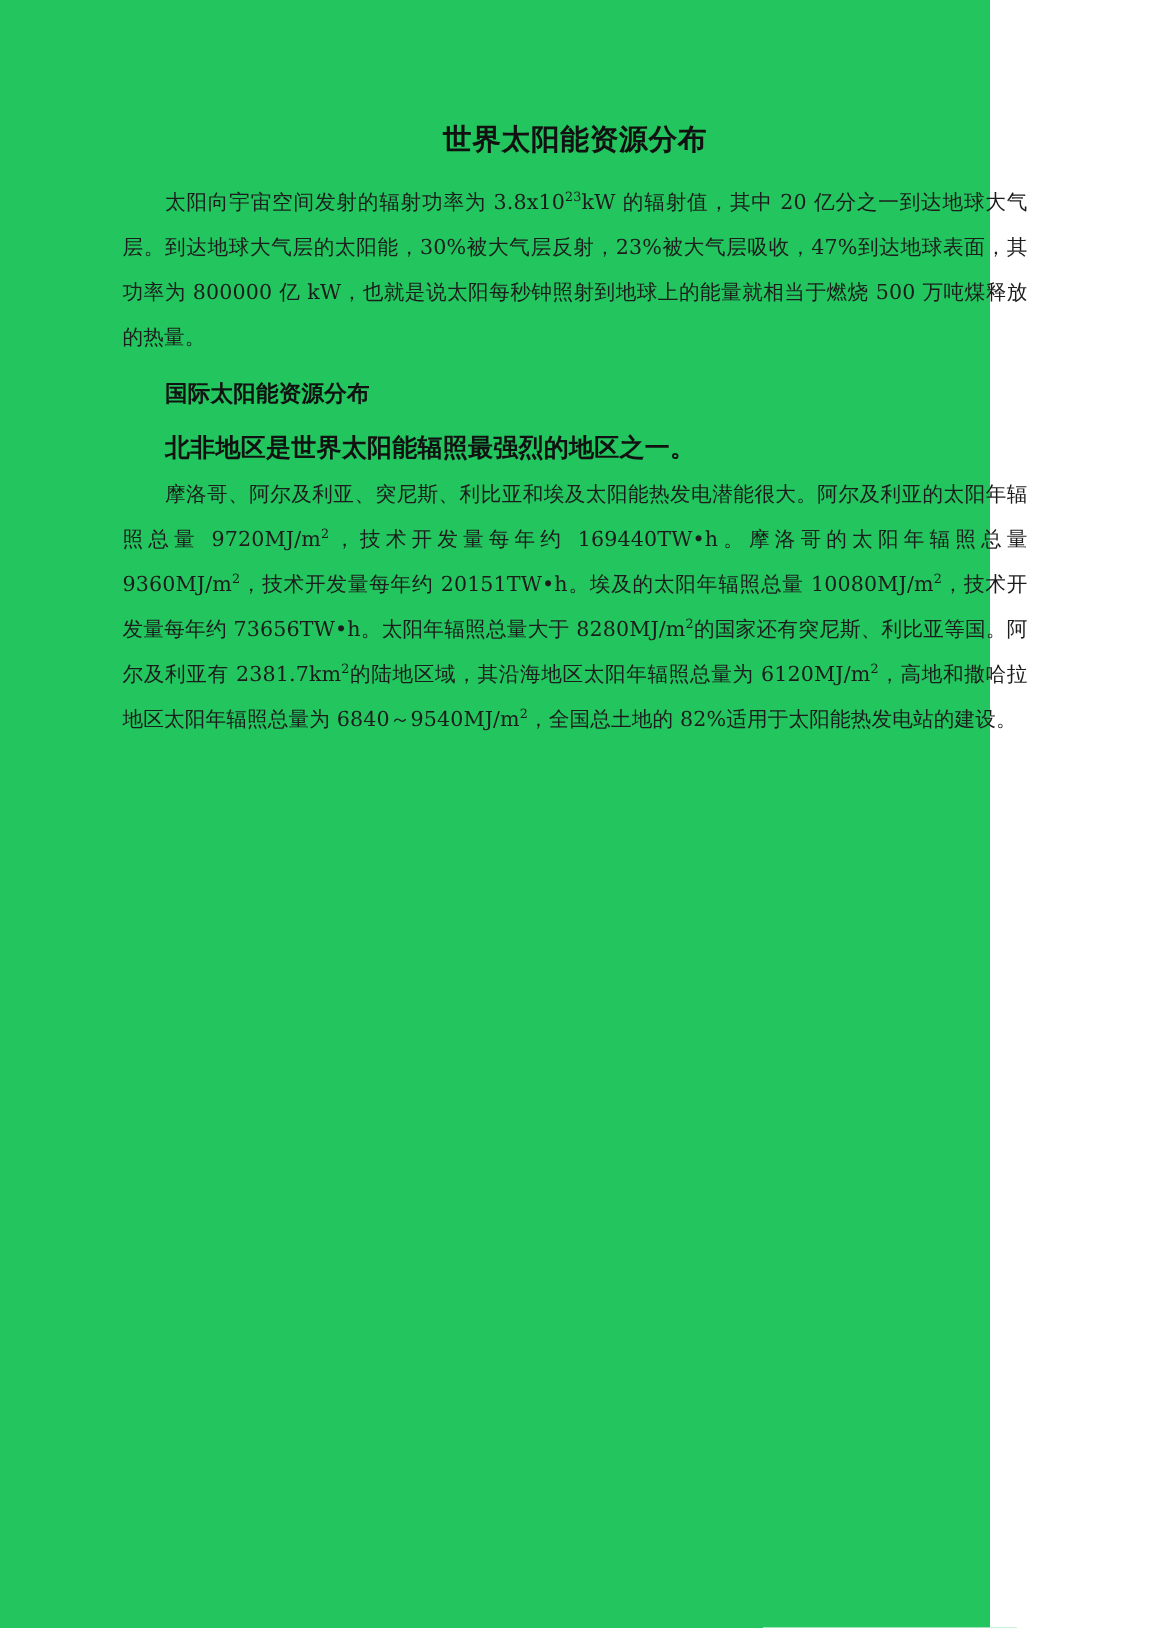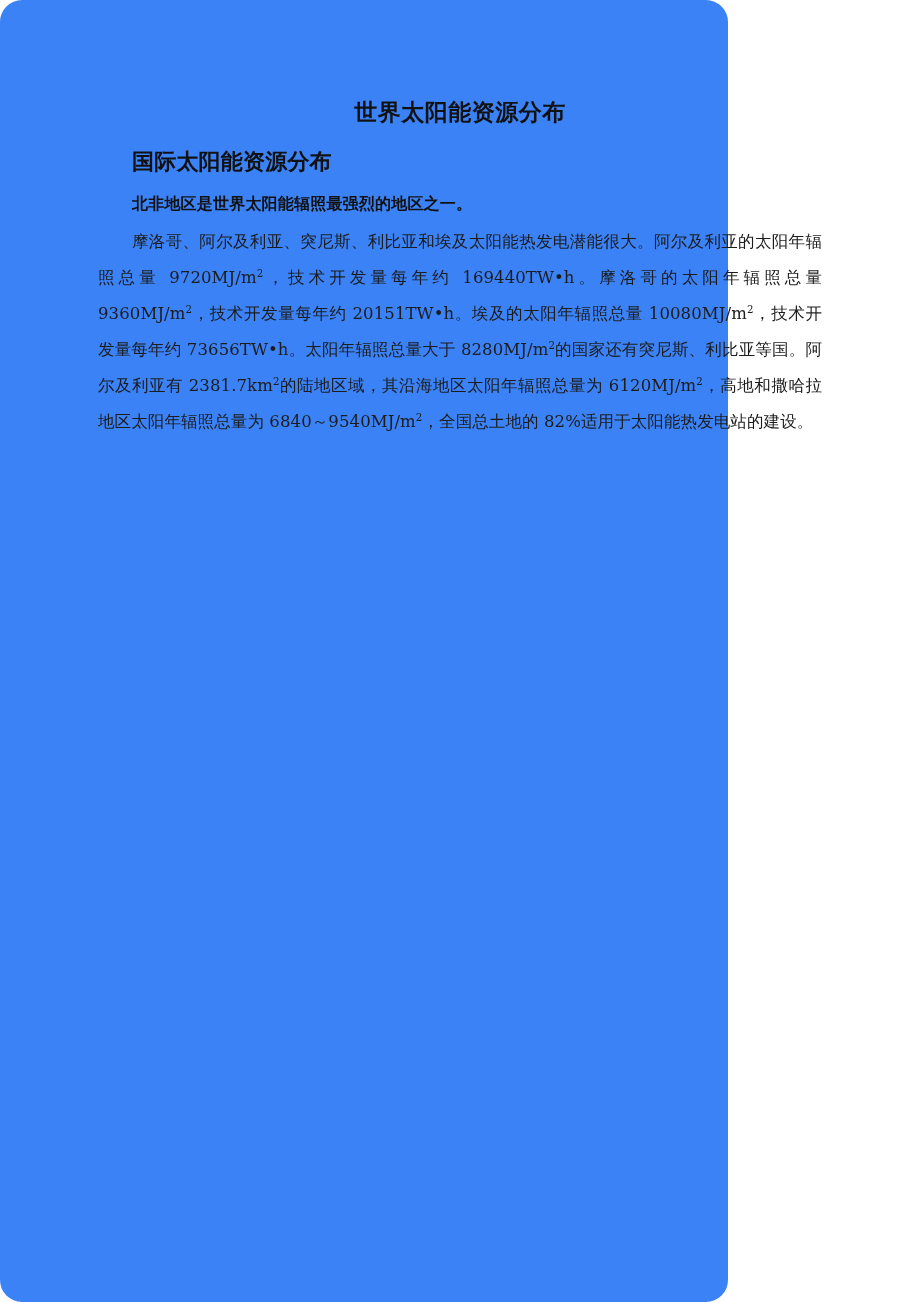--- a/index.html
+++ b/index.html
@@ -14,24 +14,23 @@
     overflow: hidden;
     font-family: "DejaVu Serif", "Liberation Serif", serif;
     color: #1a1a1a;
     -webkit-font-smoothing: antialiased;
   }
 
   .page {
     position: absolute;
     left: 0;
     top: 0;
-    width: 728px;
+    width: 792px;
     height: 1302px;
-    background: #3b82f6;
-    border-radius: 22px;
+    background: #22c55e;
   }
 
   .content {
     position: absolute;
     left: 98px;
     top: 96px;
     width: 724px;
   }
 
   .doc-title {
@@ -57,32 +56,32 @@
     letter-spacing: 0.1px;
   }
 
   .para + .para {
     margin-top: 0;
   }
 
   .subhead {
     font-family: "DejaVu Sans", "Liberation Sans", sans-serif;
     font-weight: bold;
-    font-size: 22px;
+    font-size: 18px;
     line-height: 36px;
     text-indent: 34px;
     margin: 10px 0 6px 0;
     color: #111111;
     letter-spacing: 0.2px;
   }
 
   .subhead-inline {
     font-family: "DejaVu Sans", "Liberation Sans", sans-serif;
     font-weight: bold;
-    font-size: 16px;
+    font-size: 20px;
     line-height: 36px;
     text-indent: 34px;
     margin: 1px 0 2px 0;
     color: #111111;
     letter-spacing: 0.2px;
   }
 
   sup {
     font-size: 0.62em;
     vertical-align: super;
@@ -94,20 +93,21 @@
   }
 </style>
 </head>
 <body>
 
 <div class="page">
   <div class="content">
 
     <h1 class="doc-title">世界太阳能资源分布</h1>
 
+    <p class="para">太阳向宇宙空间发射的辐射功率为 3.8x10<sup>23</sup>kW 的辐射值，其中 20 亿分之一到达地球大气层。到达地球大气层的太阳能，30%被大气层反射，23%被大气层吸收，47%到达地球表面，其功率为 800000 亿 kW，也就是说太阳每秒钟照射到地球上的能量就相当于燃烧 500 万吨煤释放的热量。</p>
 
 
     <h2 class="subhead">国际太阳能资源分布</h2>
 
 
     <h2 class="subhead-inline">北非地区是世界太阳能辐照最强烈的地区之一。</h2>
 
     <p class="para">摩洛哥、阿尔及利亚、突尼斯、利比亚和埃及太阳能热发电潜能很大。阿尔及利亚的太阳年辐照总量 9720MJ/m<sup>2</sup>，技术开发量每年约 169440TW•h。摩洛哥的太阳年辐照总量 9360MJ/m<sup>2</sup>，技术开发量每年约 20151TW•h。埃及的太阳年辐照总量 10080MJ/m<sup>2</sup>，技术开发量每年约 73656TW•h。太阳年辐照总量大于 8280MJ/m<sup>2</sup>的国家还有突尼斯、利比亚等国。阿尔及利亚有 2381.7km<sup>2</sup>的陆地区域，其沿海地区太阳年辐照总量为 6120MJ/m<sup>2</sup>，高地和撒哈拉地区太阳年辐照总量为 6840～9540MJ/m<sup>2</sup>，全国总土地的 82%适用于太阳能热发电站的建设。</p>
 
     <div class="spacer-block"></div>

